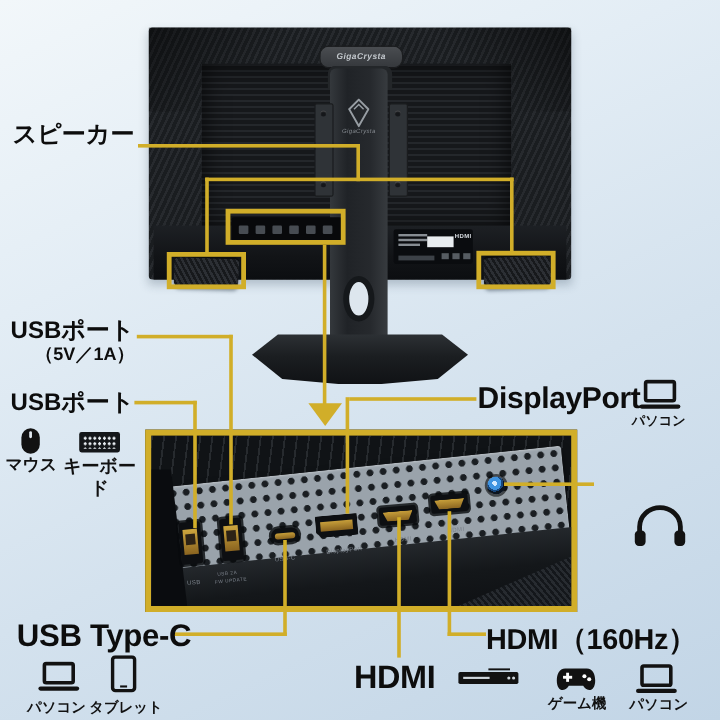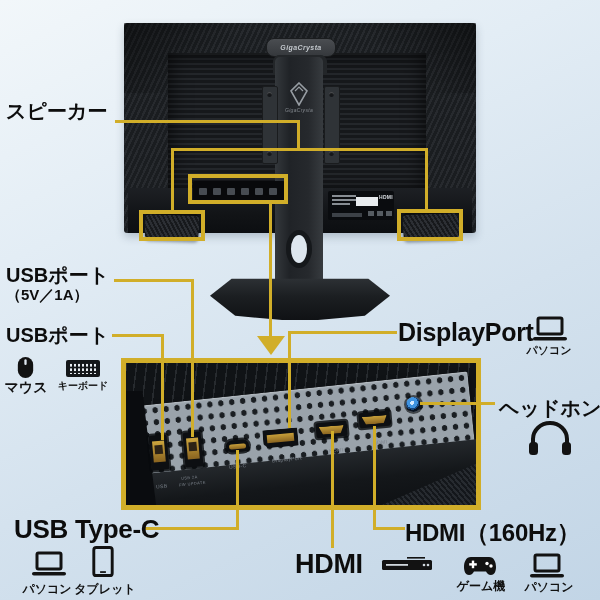--- a/index.html
+++ b/index.html
@@ -71,21 +71,21 @@
     background:radial-gradient(circle at 42% 38%,#d3e9ff 0 2px,#3f93e0 2px 5.5px,#17457a 5.5px 7px,#0b1420 7px);}
   
   .al{background:#d1ae29;}
   .abox{border:4px solid #d1ae29;box-sizing:border-box;background:transparent;}
   .arrowhead{width:0;height:0;border-left:14px solid transparent;border-right:14px solid transparent;border-top:19px solid #d1ae29;}
   
   .lbl{color:#0d0d0d;white-space:nowrap;}
   .jp{font-weight:bold;}
   .lat{font-weight:600;letter-spacing:-0.3px;}
   .cap{color:#111;font-weight:bold;text-align:center;}
-  .ctr{text-align:left;}
+  .ctr{text-align:right;}
   .kbd{background:#14171a;border-radius:2px;}
   .kbd i{position:absolute;left:3px;top:3px;right:3px;bottom:3px;
     background-image:radial-gradient(#e9eef3 1px,rgba(0,0,0,0) 1.3px);background-size:4px 4.5px;}
 </style>
 </head>
 <body>
 
 <div class="canvas">
 
   <div class="abs monitor">
@@ -208,30 +208,29 @@
   <div class="abs lbl jp ctr" style="left:6px;top:322px;width:106px;font-size:20px">USBポート</div>
 
   <svg class="abs" style="left:16px;top:356px" width="19" height="23" viewBox="0 0 18 24">
     <rect x="1" y="1" width="16" height="22" rx="8" fill="#121212"></rect>
     <rect x="7.8" y="3.5" width="2.4" height="6" rx="1.2" fill="#dfe7ee"></rect>
   </svg>
   <div class="abs cap" style="left:2px;top:379px;width:48px;font-size:14px">マウス</div>
   <div class="abs kbd" style="left:66px;top:360px;width:34px;height:17px">
       <i></i>
     </div>
-  <div class="abs cap" style="left:50px;top:379px;width:66px;font-size:10px">キーボード</div>
+  <div class="abs cap" style="left:50px;top:379px;width:66px;font-size:15px">キーボード</div>
 
   <div class="abs lbl lat" style="left:398px;top:318px;font-size:25px">DisplayPort</div>
   <svg class="abs" style="left:532px;top:316px" width="36" height="26" viewBox="0 0 36 26">
     <rect x="6" y="2" width="24" height="16" rx="1.5" fill="none" stroke="#121212" stroke-width="3"></rect>
     <rect x="1" y="21" width="34" height="3.6" rx="1.8" fill="#121212"></rect>
   </svg>
   <div class="abs cap" style="left:519px;top:343px;width:60px;font-size:11px">パソコン</div>
 
-  <div class="abs lbl jp" style="left:499px;top:395px;font-size:20px">ヘッドホン</div>
   <svg class="abs" style="left:527px;top:416px" width="46" height="40" viewBox="0 0 46 40">
     <path d="M6 30 v-7 a17 16 0 0 1 34 0 v7" fill="none" stroke="#121212" stroke-width="4"></path>
     <rect x="2" y="26" width="9" height="13" rx="3.5" fill="#121212"></rect>
     <rect x="35" y="26" width="9" height="13" rx="3.5" fill="#121212"></rect>
   </svg>
 
   <div class="abs lbl lat" style="left:14px;top:514px;font-size:26px">USB Type-C</div>
   <svg class="abs" style="left:31px;top:551px" width="36" height="26" viewBox="0 0 36 26">
     <rect x="6" y="2" width="24" height="16" rx="1.5" fill="none" stroke="#121212" stroke-width="3"></rect>
     <rect x="1" y="21" width="34" height="3.6" rx="1.8" fill="#121212"></rect>

